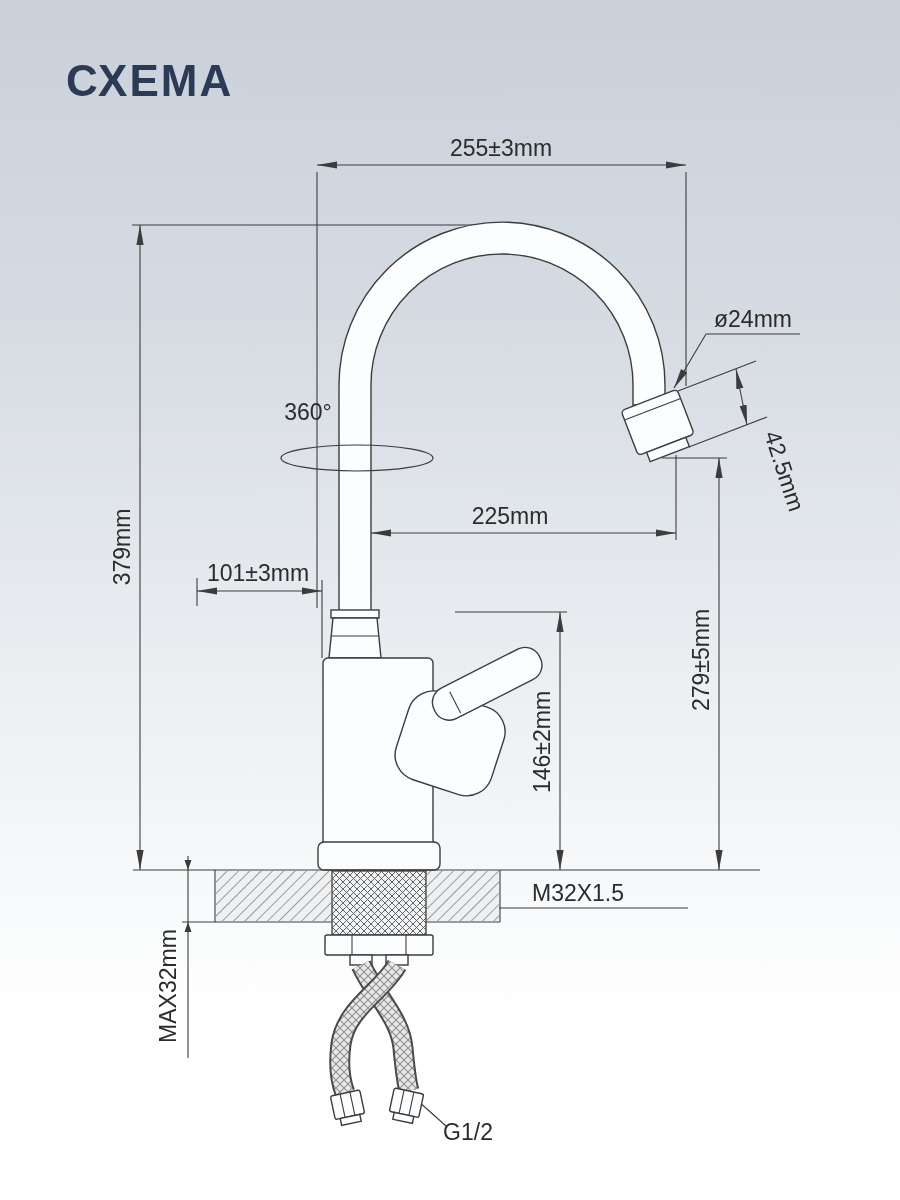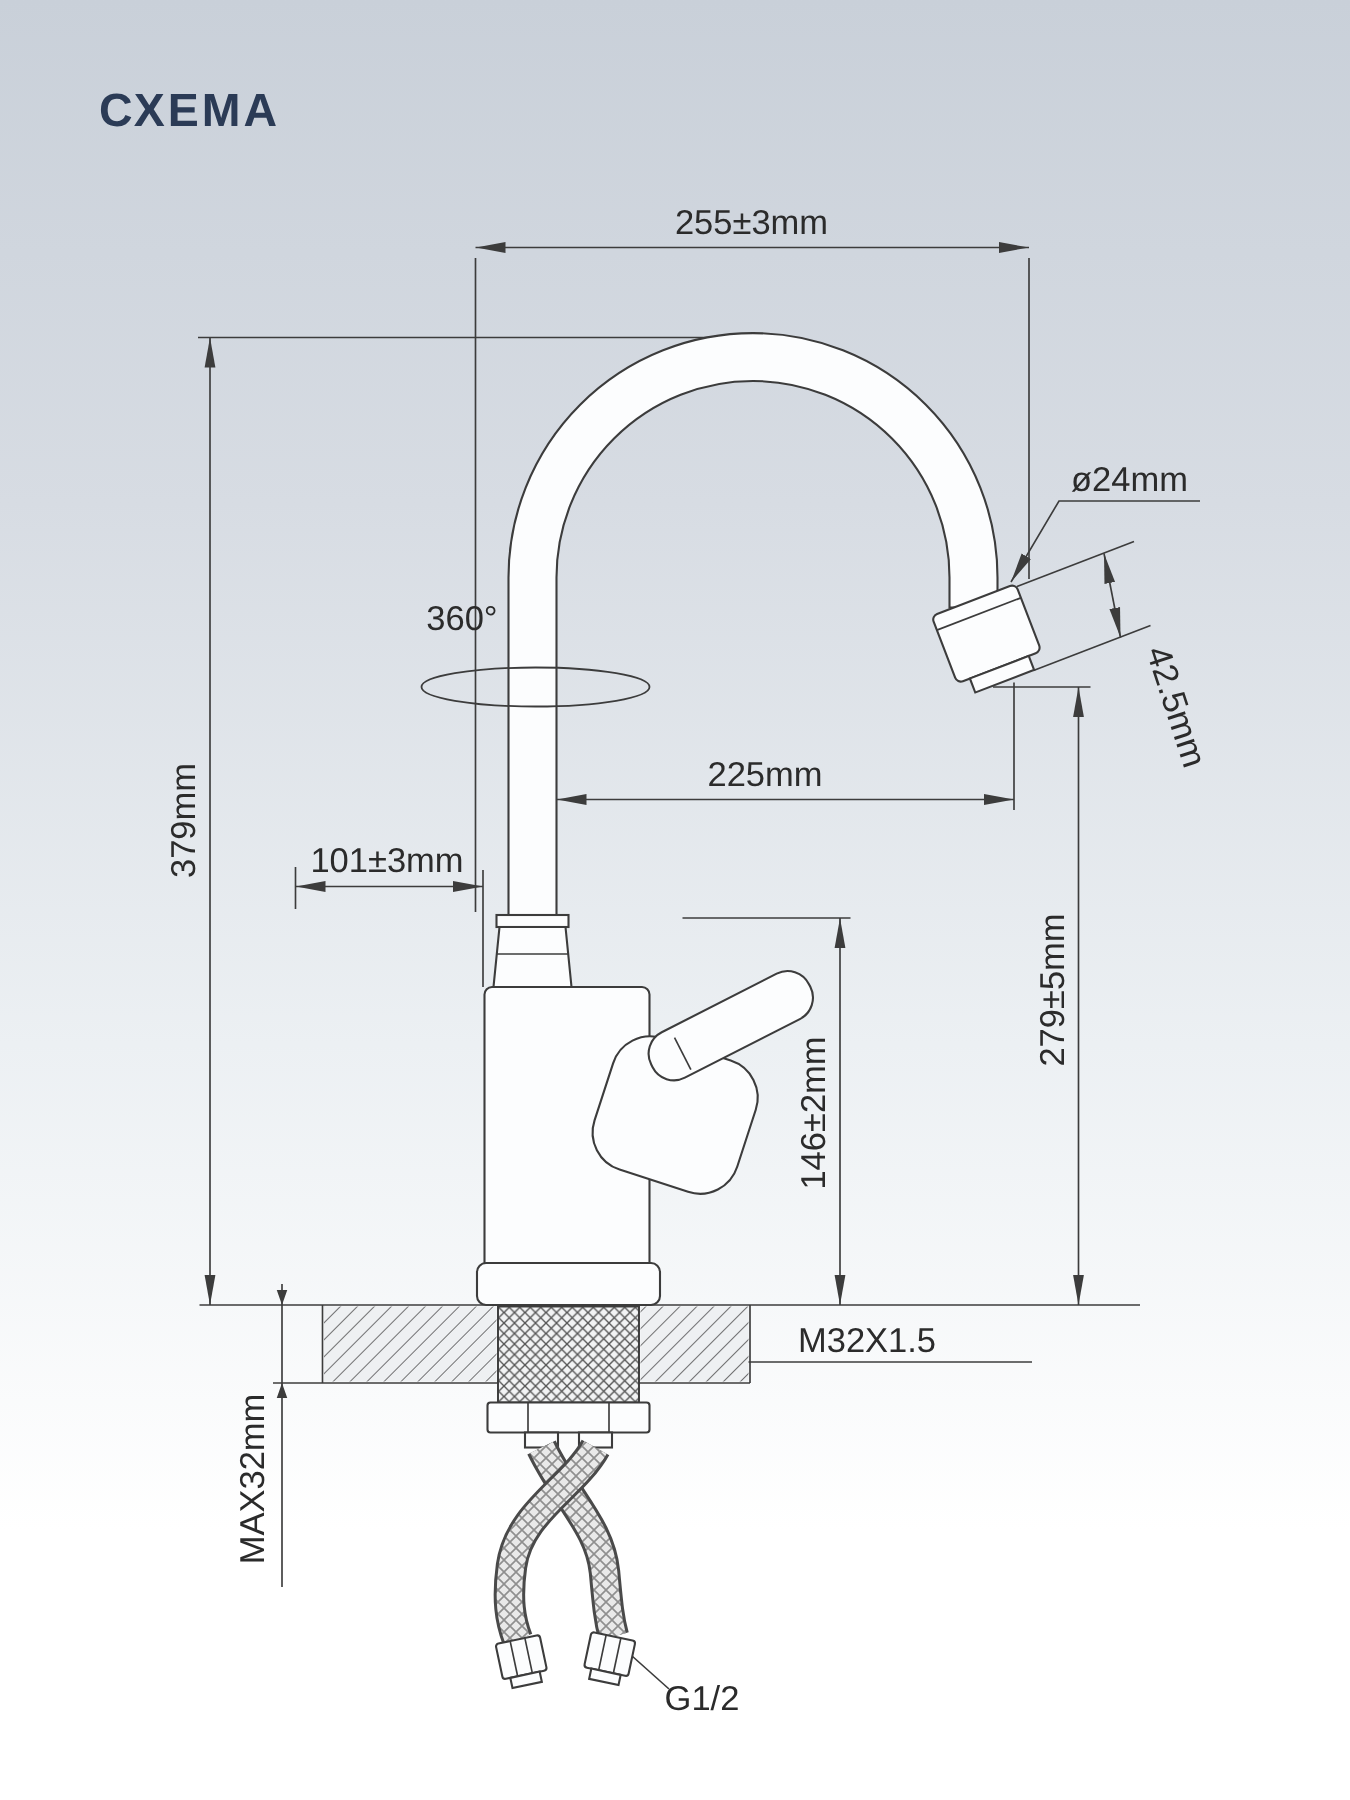--- a/index.html
+++ b/index.html
@@ -6,21 +6,21 @@
   .canvas{
     position:relative;
     width:900px;height:1200px;
     overflow:hidden;
     background:linear-gradient(180deg,#c9d0d9 0%,#d7dce3 28%,#ecf0f3 58%,#ffffff 85%,#ffffff 100%);
     font-family:"Liberation Sans",sans-serif;
   }
   .title{
     position:absolute;left:66px;top:56px;margin:0;
     font-family:"Liberation Sans",sans-serif;
-    font-size:31px;font-weight:700;letter-spacing:2px;
+    font-size:44px;font-weight:700;letter-spacing:2px;
     color:#2b3b56;
   }
   svg{position:absolute;left:0;top:0;}
   .ln{stroke:#3c3c3c;stroke-width:1.1;fill:none;}
   .draw{stroke:#3c3c3c;stroke-width:1.4;fill:#fcfdfe;}
   .draw-nf{stroke:#3c3c3c;stroke-width:1.2;fill:none;}
   .dim{font-family:"Liberation Sans",sans-serif;font-size:23px;fill:#2b2b2b;}
   .arrfill{fill:#3c3c3c;}
 </style>
 </head>

